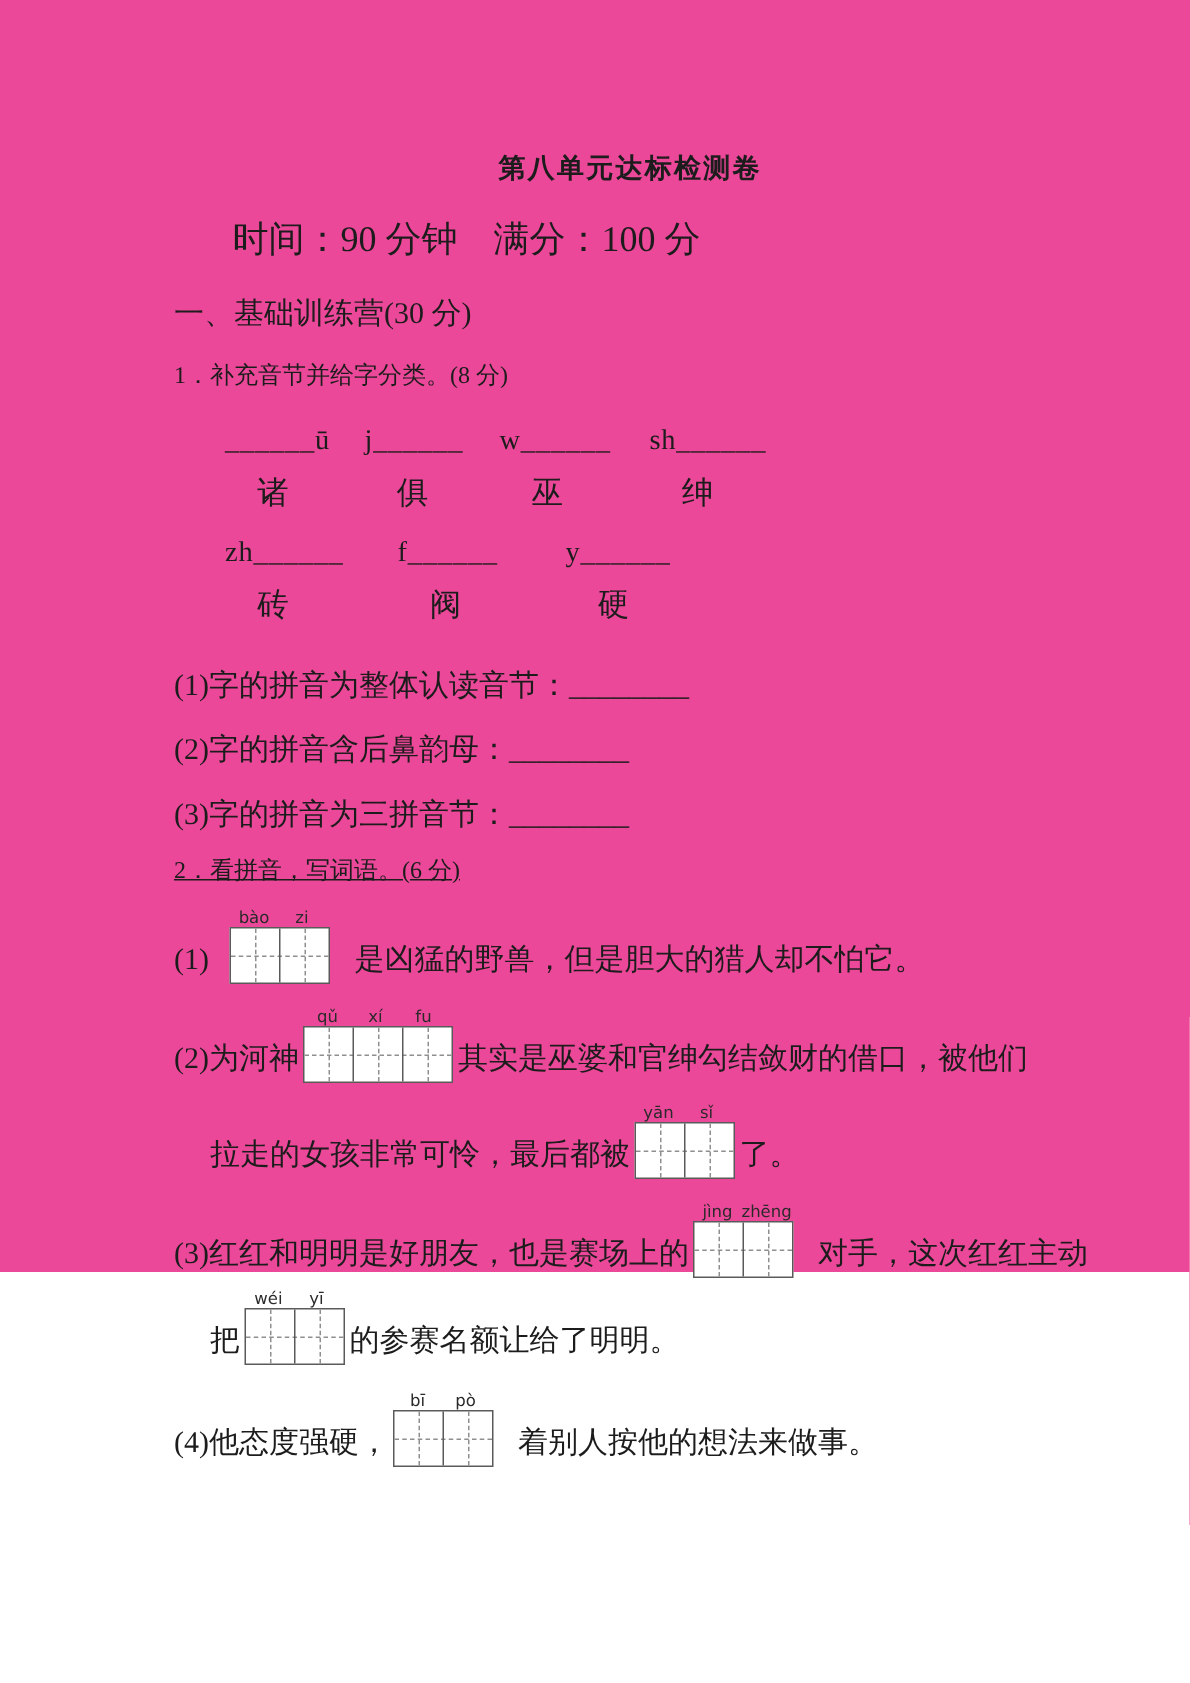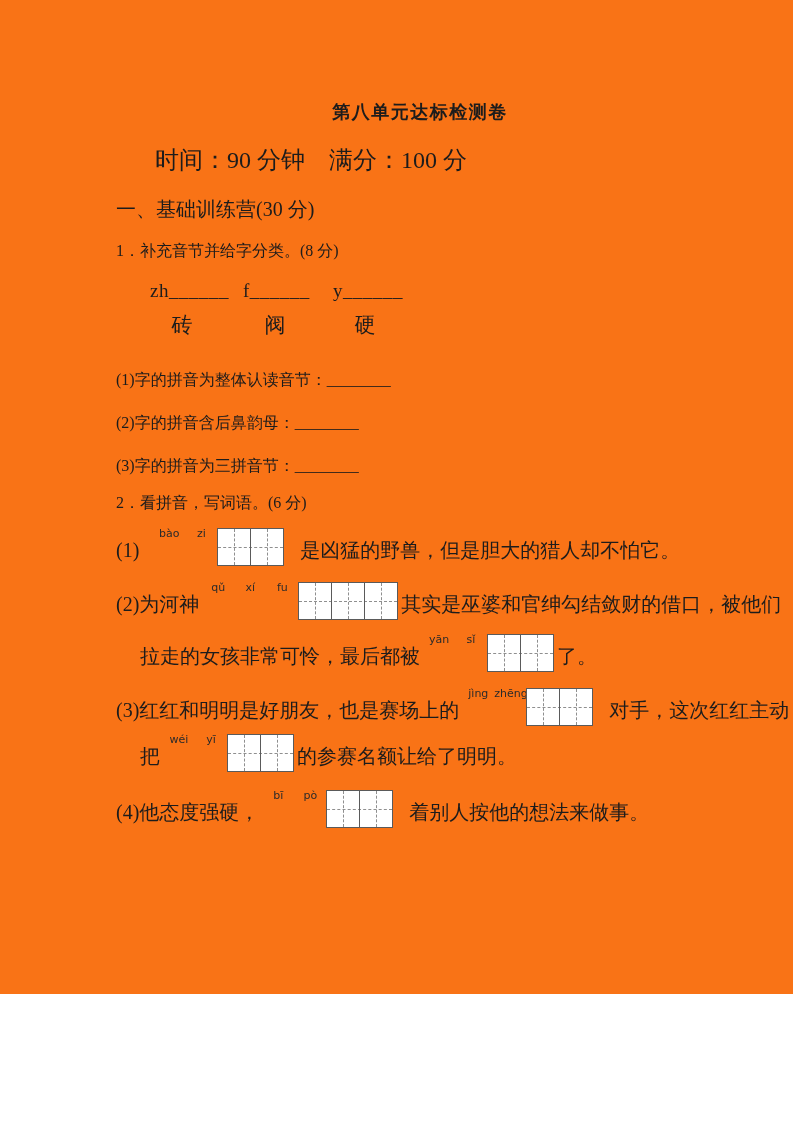--- a/index.html
+++ b/index.html
@@ -1,52 +1,52 @@
 <!DOCTYPE html>
 <html><head>
 <meta charset="utf-8">
 <style>
   html,body{margin:0;padding:0;}
   body{
     width:793px;height:1122px;background:#ffffff;
     font-family:"Liberation Serif","DejaVu Serif",serif;
     color:#1c1c1c;overflow:hidden;
   }
-  .page{position:relative;width:793px;height:994px;background:#f97316;}
+  .page{position:relative;width:793px;height:848px;background:#ec4899;}
   .content{position:absolute;left:116px;top:0;width:608px;}
 
   .title{margin:100px 0 0;font-size:18px;font-weight:bold;text-align:center;letter-spacing:1.5px;}
   .meta{margin:23px 0 16px;padding-left:39px;font-size:24px;line-height:27px;}
   .section{margin:21px 0 0;font-size:20px;font-weight:normal;line-height:28px;}
   .stem{margin:14px 0 0;font-size:16px;line-height:27px;}
 
   .grid-row{display:flex;margin:18px 0 0 34px;}
-  .grid-row.second{margin-top:15px;}
+  .grid-row.second{margin-top:15px;gap:22px;}
   .gcol{width:93px;}
   .gcol:nth-child(2){width:90px;}
   .gcol:nth-child(3){width:100px;}
   .gcol:nth-child(4){width:110px;}
   .gblank{font-size:19px;line-height:24px;letter-spacing:0.5px;}
   .gchar{font-size:21px;line-height:28px;margin-top:8px;width:64px;text-align:center;}
 
-  .sub{margin:16px 0 0;font-size:16px;line-height:27px;}
+  .sub{margin:16px 0 0;font-size:20px;line-height:27px;}
   .sub.first{margin-top:27px;}
-  .q2stem{margin-top:10px;}
+  .q2stem{margin-top:10px;text-decoration:underline;}
 
   .qline{display:flex;align-items:flex-end;font-size:20px;line-height:27px;}
   .qline .seg{padding-bottom:2px;white-space:nowrap;}
   .ml1{margin-top:12px;}
   .ml2{margin-top:16px;}
   .ml3{margin-top:14px;}
   .ml4{margin-top:16px;}
   .ml5{margin-top:8px;}
   .ml6{margin-top:18px;}
   .indent{margin-left:24px;}
 
-  .pbox{display:inline-flex;flex-direction:row;margin:0 3px;}
+  .pbox{display:inline-flex;flex-direction:column;margin:0 3px;}
   .gap-l{margin-left:14px;}
   .gap-r{margin-right:16px;}
   .plabels{display:flex;font-family:"DejaVu Sans","Liberation Sans",sans-serif;font-size:11px;color:#2a2a2a;line-height:11px;margin-bottom:1px;}
   .plabels span{width:32px;text-align:center;}
   .pcells{display:flex;position:relative;height:36px;border:1px solid #5a5a5a;background:#fff;}
   .pcell{width:32px;position:relative;border-right:1px solid #5a5a5a;}
   .pcell:last-child{border-right:0;}
   .pcell::after{content:"";position:absolute;left:50%;top:0;bottom:0;border-left:1px dashed #8f8f8f;}
   .pcells::before{content:"";position:absolute;top:50%;left:0;right:0;border-top:1px dashed #8f8f8f;}
 </style>
@@ -55,20 +55,38 @@
 
 <div class="page">
   <div class="content">
 
     <h1 class="title">第八单元达标检测卷</h1>
     <p class="meta">时间：90 分钟　满分：100 分</p>
     <h2 class="section">一、基础训练营(30 分)</h2>
 
     <p class="stem">1．补充音节并给字分类。(8 分)</p>
 
+    <div class="grid-row">
+      <div class="gcol">
+        <div class="gblank">______ū</div>
+        <div class="gchar">诸</div>
+      </div>
+      <div class="gcol">
+        <div class="gblank">j______</div>
+        <div class="gchar">俱</div>
+      </div>
+      <div class="gcol">
+        <div class="gblank">w______</div>
+        <div class="gchar">巫</div>
+      </div>
+      <div class="gcol">
+        <div class="gblank">sh______</div>
+        <div class="gchar">绅</div>
+      </div>
+    </div>
 
     <div class="grid-row second">
       <div class="gcol">
         <div class="gblank">zh______</div>
         <div class="gchar">砖</div>
       </div>
       <div class="gcol">
         <div class="gblank">f______</div>
         <div class="gchar">阀</div>
       </div>

